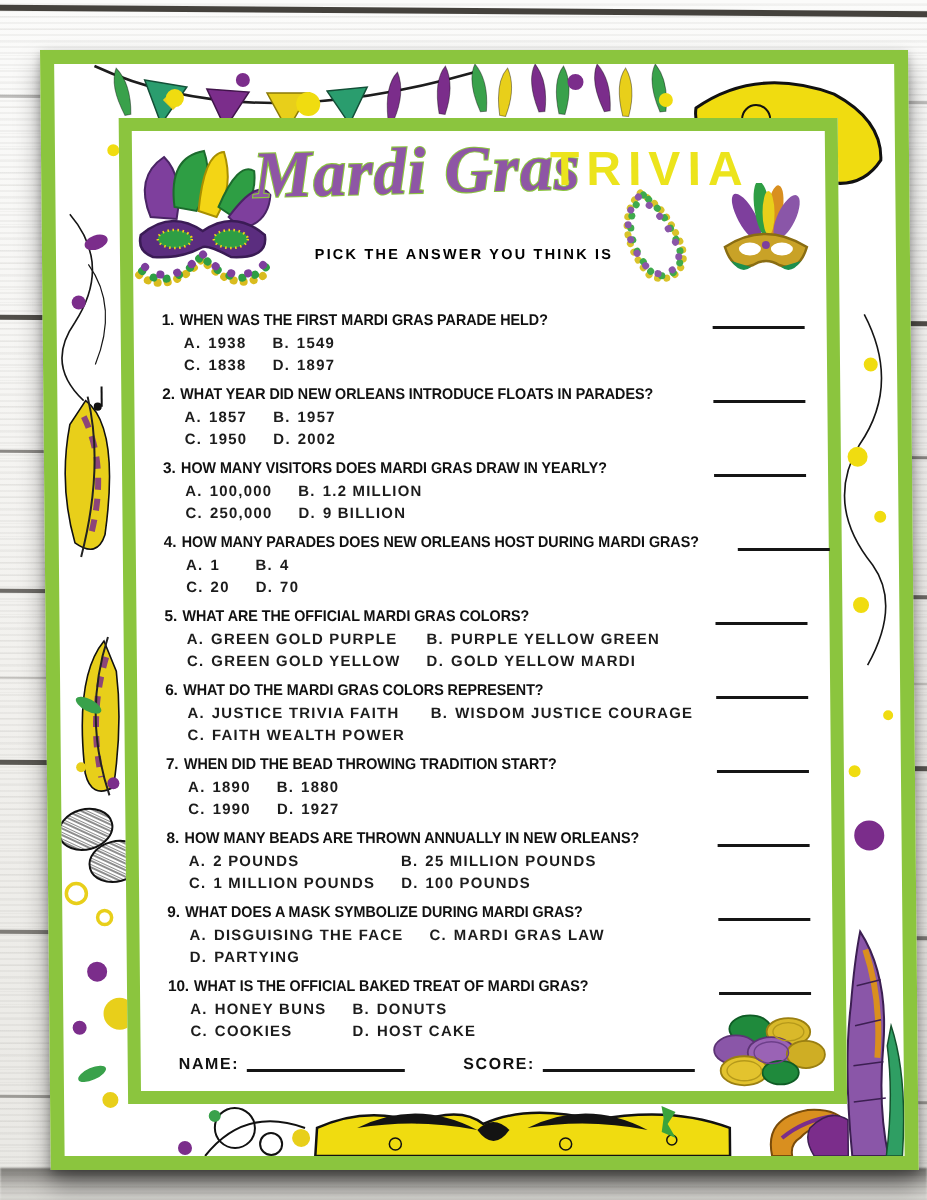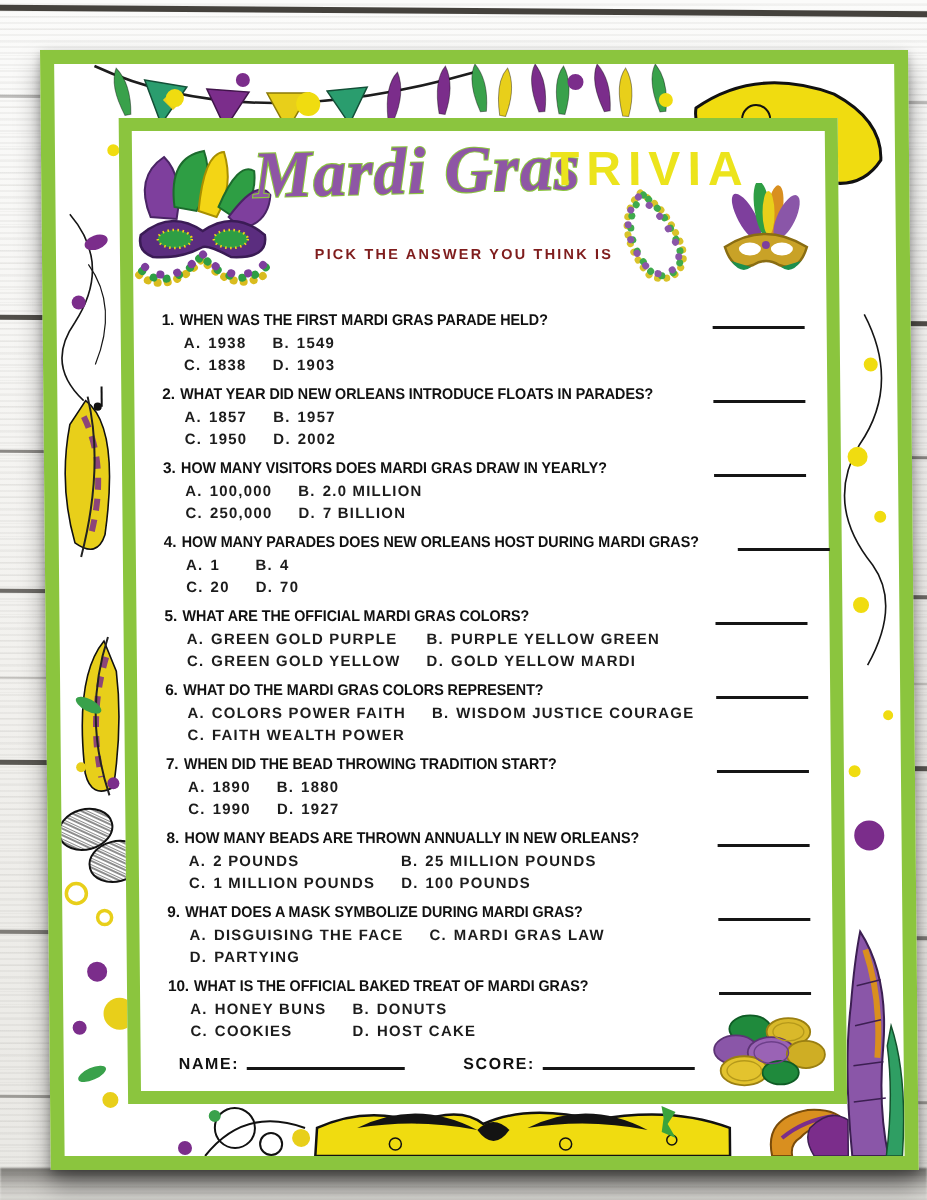--- a/index.html
+++ b/index.html
@@ -47,21 +47,21 @@
     font-size:66px;letter-spacing:1px;color:var(--purple);
     -webkit-text-stroke:2.2px var(--green);paint-order:stroke fill;
     transform:rotate(-1.5deg);
   }
   .title-caps{
     position:absolute;left:392px;top:-2px;font-weight:700;font-size:48px;
     letter-spacing:7px;color:var(--yellow);white-space:nowrap;
   }
   .subtitle{
     position:absolute;left:128px;top:102px;width:354px;text-align:center;
-    font-weight:700;font-size:14.5px;letter-spacing:2.2px;line-height:1.32;color:#7f1d1d;
+    font-weight:700;font-size:14.5px;letter-spacing:2.2px;line-height:1.32;color:#000000;
   }
   .hdr svg{position:absolute;}
   .mask-left{left:-30px;top:2px;}
   .beads-mid{left:450px;top:42px;}
   .mask-right{left:558px;top:40px;}
   
   .qs{flex:0 0 auto;}
   .q{margin:0 0 11px 2px;}
   .q-head{display:flex;align-items:flex-end;}
   .q-num{font-weight:700;font-size:15.5px;letter-spacing:-.2px;color:#111;margin-right:5px;flex:0 0 auto;}
@@ -70,21 +70,21 @@
     white-space:nowrap;transform:scaleX(.93);transform-origin:0 60%;
   }
   .q-blank{flex:0 0 92px;margin-left:auto;height:13px;border-bottom:3px solid #151515;}
   .q-opts{
     display:grid;grid-template-columns:max-content max-content;
     column-gap:26px;row-gap:2px;margin:4px 0 0 22px;
     font-weight:700;font-size:15px;letter-spacing:1.2px;line-height:1.3;color:#1c1c1c;
   }
   .opt-key{margin-right:7px;}
   
-  .foot{margin-top:auto;display:flex;align-items:flex-start;padding:0 0 6px 12px;flex:0 0 auto;}
+  .foot{margin-top:auto;display:flex;align-items:center;padding:0 0 6px 12px;flex:0 0 auto;}
   .f-label{font-weight:700;font-size:16px;letter-spacing:1.6px;color:#111;margin-right:8px;}
   .f-line{border-bottom:3px solid #151515;height:12px;}
   .f-line.name{width:158px;margin-right:58px;}
   .f-line.score{width:152px;}
   .coins{position:absolute;right:6px;bottom:0;}
 </style>
 </head>
 <body>
 
 <div class="wood">
@@ -281,21 +281,21 @@
       <span class="q-text">WHEN WAS THE FIRST MARDI GRAS PARADE HELD?</span>
       <span class="q-blank"></span>
     </div>
     <div class="q-opts">
   <span class="opt"><span class="opt-key">A.</span><span class="opt-text">1938</span></span>
 
   <span class="opt"><span class="opt-key">B.</span><span class="opt-text">1549</span></span>
 
   <span class="opt"><span class="opt-key">C.</span><span class="opt-text">1838</span></span>
 
-  <span class="opt"><span class="opt-key">D.</span><span class="opt-text">1903</span></span>
+  <span class="opt"><span class="opt-key">D.</span><span class="opt-text">1897</span></span>
 </div>
   </section>
 
   <section class="q">
     <div class="q-head">
       <span class="q-num">2.</span>
       <span class="q-text">WHAT YEAR DID NEW ORLEANS INTRODUCE FLOATS IN PARADES?</span>
       <span class="q-blank"></span>
     </div>
     <div class="q-opts">
@@ -311,25 +311,25 @@
 
   <section class="q">
     <div class="q-head">
       <span class="q-num">3.</span>
       <span class="q-text">HOW MANY VISITORS DOES MARDI GRAS DRAW IN YEARLY?</span>
       <span class="q-blank"></span>
     </div>
     <div class="q-opts">
   <span class="opt"><span class="opt-key">A.</span><span class="opt-text">100,000</span></span>
 
-  <span class="opt"><span class="opt-key">B.</span><span class="opt-text">2.0 MILLION</span></span>
+  <span class="opt"><span class="opt-key">B.</span><span class="opt-text">1.2 MILLION</span></span>
 
   <span class="opt"><span class="opt-key">C.</span><span class="opt-text">250,000</span></span>
 
-  <span class="opt"><span class="opt-key">D.</span><span class="opt-text">7 BILLION</span></span>
+  <span class="opt"><span class="opt-key">D.</span><span class="opt-text">9 BILLION</span></span>
 </div>
   </section>
 
   <section class="q">
     <div class="q-head">
       <span class="q-num">4.</span>
       <span class="q-text">HOW MANY PARADES DOES NEW ORLEANS HOST DURING MARDI GRAS?</span>
       <span class="q-blank"></span>
     </div>
     <div class="q-opts">
@@ -360,21 +360,21 @@
 </div>
   </section>
 
   <section class="q">
     <div class="q-head">
       <span class="q-num">6.</span>
       <span class="q-text">WHAT DO THE MARDI GRAS COLORS REPRESENT?</span>
       <span class="q-blank"></span>
     </div>
     <div class="q-opts">
-  <span class="opt"><span class="opt-key">A.</span><span class="opt-text">COLORS POWER FAITH</span></span>
+  <span class="opt"><span class="opt-key">A.</span><span class="opt-text">JUSTICE TRIVIA FAITH</span></span>
 
   <span class="opt"><span class="opt-key">B.</span><span class="opt-text">WISDOM JUSTICE COURAGE</span></span>
 
   <span class="opt"><span class="opt-key">C.</span><span class="opt-text">FAITH WEALTH POWER</span></span>
 
 </div>
   </section>
 
   <section class="q">
     <div class="q-head">

